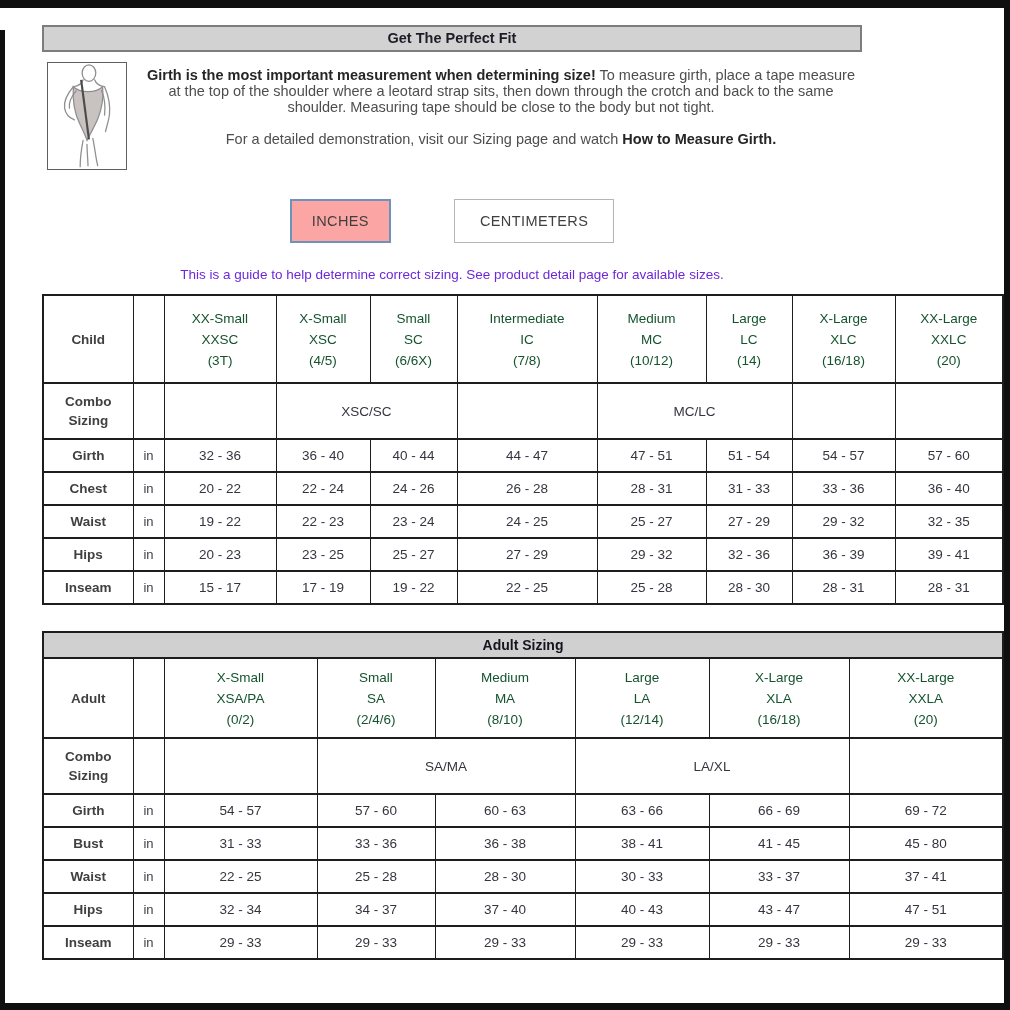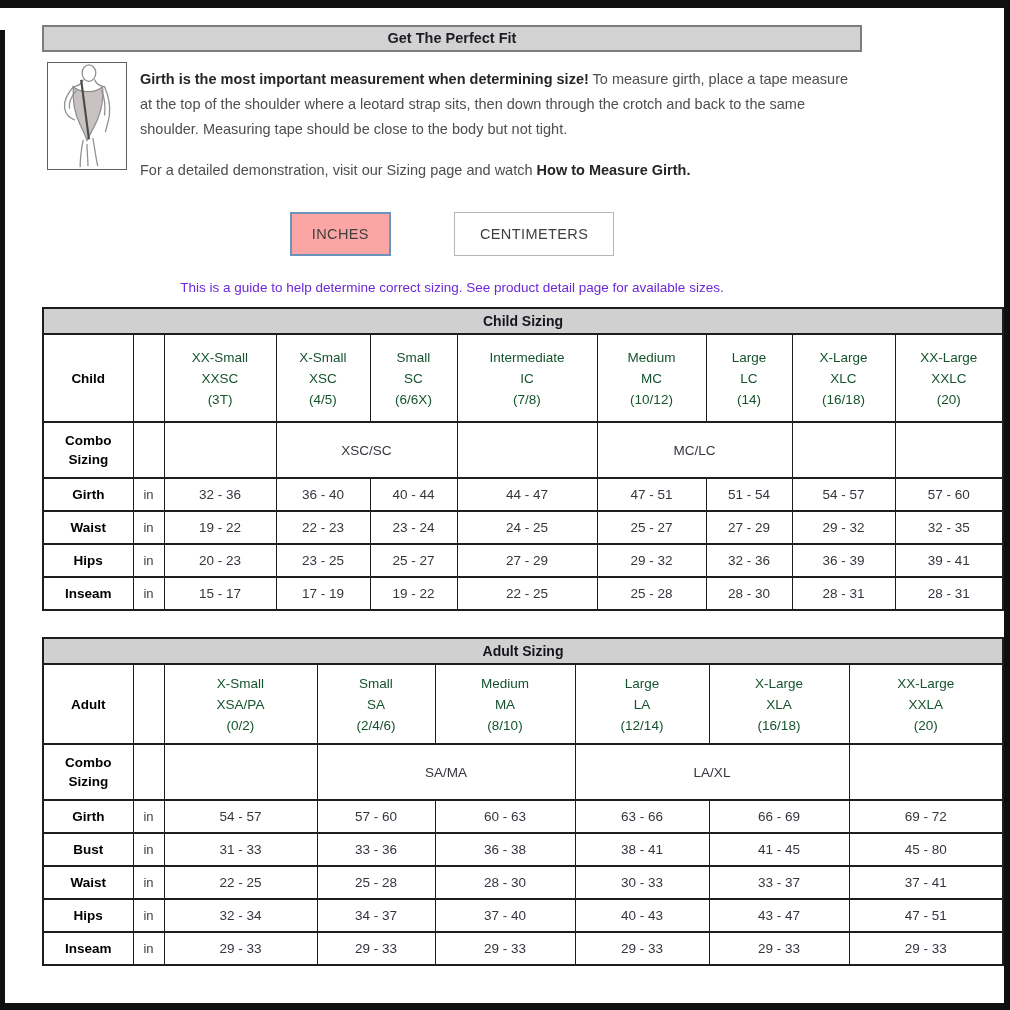--- a/index.html
+++ b/index.html
@@ -15,21 +15,21 @@
   .frame-bottom { left:0; top:1003px; width:1010px; height:7px; }
 
   .content { margin-left:42px; width:820px; }
 
   .title-bar { margin-top:25px; height:27px; background:#d2d2d2; border:2px solid #7d7d7d;
                text-align:center; line-height:23px; font-weight:bold; font-size:14.5px; color:#1c1c26; }
 
   .intro-row { margin-top:10px; display:flex; gap:13px; }
   .figure-box { width:80px; height:108px; border:1px solid #5f5f5f; background:#fff;
                 flex:none; margin-left:5px; display:flex; align-items:center; justify-content:center; }
-  .intro-text { flex:1; font-size:14.5px; line-height:25px; color:#4e4e4e; padding-top:5px; }
+  .intro-text { flex:1; text-align:center; font-size:14.5px; line-height:16px; color:#4e4e4e; padding-top:5px; }
   .intro-text strong, .demo-line strong { color:#262626; }
   .demo-line { margin-top:16px; font-size:14.5px; color:#4e4e4e; }
 
   .buttons-row { margin-top:29px; display:flex; justify-content:center; gap:15px; }
   .unit-btn { height:44px; font-family:"Liberation Sans",sans-serif; font-size:14.5px;
               color:#3f3f3f; letter-spacing:.4px; cursor:pointer; }
   .unit-btn.active { background:#fca5a5; border:2px solid #6d93bd; padding:0 20px; }
   .unit-btn.inactive { background:#ffffff; border:1px solid #b5b5b5; padding:0 25px;margin-left:48px; }
 
   .note-line { margin-top:24px; text-align:center; font-size:13.5px; color:#6d28d9; }
@@ -38,21 +38,21 @@
                  border:2px solid #1d1d1d; }
   #child-table { margin-top:12px; }
   #adult-table { margin-top:26px;padding-left:38px; }
   .sizing th, .sizing td { border:1px solid #1d1d1d; border-top-width:2px; border-bottom-width:2px;
                            text-align:center; vertical-align:middle; padding:0; overflow:hidden; }
   .t-title { background:#d0d0d0; height:26px; font-size:14px; font-weight:bold; color:#14141e; }
   #child-table tr.t-head { height:88px; }
   #adult-table tr.t-head { height:80px; }
   tr.t-combo { height:56px; }
   tr.t-data  { height:33px; }
-  .t-label { font-weight:bold; font-size:13.5px; color:#000000; line-height:19px; }
+  .t-label { font-weight:bold; font-size:13.5px; color:#404040; line-height:19px; }
   .t-size  { font-weight:normal; font-size:13.5px; color:#14532d; line-height:21px; }
   .t-unit  { font-size:13px; color:#3f3f47; font-weight:normal; }
   .t-value, .t-combo-cell { font-size:13.5px; color:#35353f; }
   .thick-left { border-left-width:3px; }
 
   svg .line { stroke:#8f8f8f; stroke-width:1.3; fill:none; stroke-linecap:round; }
   svg .tape { stroke:#4b4b4b; stroke-width:2.2; fill:none; }
 </style>
 </head>
 <body>
@@ -103,23 +103,20 @@
         <col style="width: 112px;">
         <col style="width: 94px;">
         <col style="width: 87px;">
         <col style="width: 140px;">
         <col style="width: 109px;">
         <col style="width: 86px;">
         <col style="width: 103px;">
         <col style="width: 108px;">
       </colgroup>
       <tbody>
-        <tr>
-          <th class="t-title" colspan="10">Child Sizing</th>
-        </tr>
         <tr class="t-head">
           <th class="t-label">Child</th>
           <td class="t-unit"></td>
           <th class="t-size">
             <div>XX-Small</div>
             <div>XXSC</div>
             <div>(3T)</div>
           </th>
           <th class="t-size">
             <div>X-Small</div>
@@ -171,20 +168,32 @@
           <th class="t-label">Girth</th>
           <td class="t-unit">in</td>
           <td class="t-value">32 - 36</td>
           <td class="t-value">36 - 40</td>
           <td class="t-value">40 - 44</td>
           <td class="t-value">44 - 47</td>
           <td class="t-value">47 - 51</td>
           <td class="t-value">51 - 54</td>
           <td class="t-value">54 - 57</td>
           <td class="t-value">57 - 60</td>
+        </tr>
+        <tr class="t-data">
+          <th class="t-label">Chest</th>
+          <td class="t-unit">in</td>
+          <td class="t-value">20 - 22</td>
+          <td class="t-value">22 - 24</td>
+          <td class="t-value">24 - 26</td>
+          <td class="t-value">26 - 28</td>
+          <td class="t-value">28 - 31</td>
+          <td class="t-value">31 - 33</td>
+          <td class="t-value">33 - 36</td>
+          <td class="t-value">36 - 40</td>
         </tr>
         <tr class="t-data">
           <th class="t-label">Waist</th>
           <td class="t-unit">in</td>
           <td class="t-value">19 - 22</td>
           <td class="t-value">22 - 23</td>
           <td class="t-value">23 - 24</td>
           <td class="t-value">24 - 25</td>
           <td class="t-value">25 - 27</td>
           <td class="t-value">27 - 29</td>

